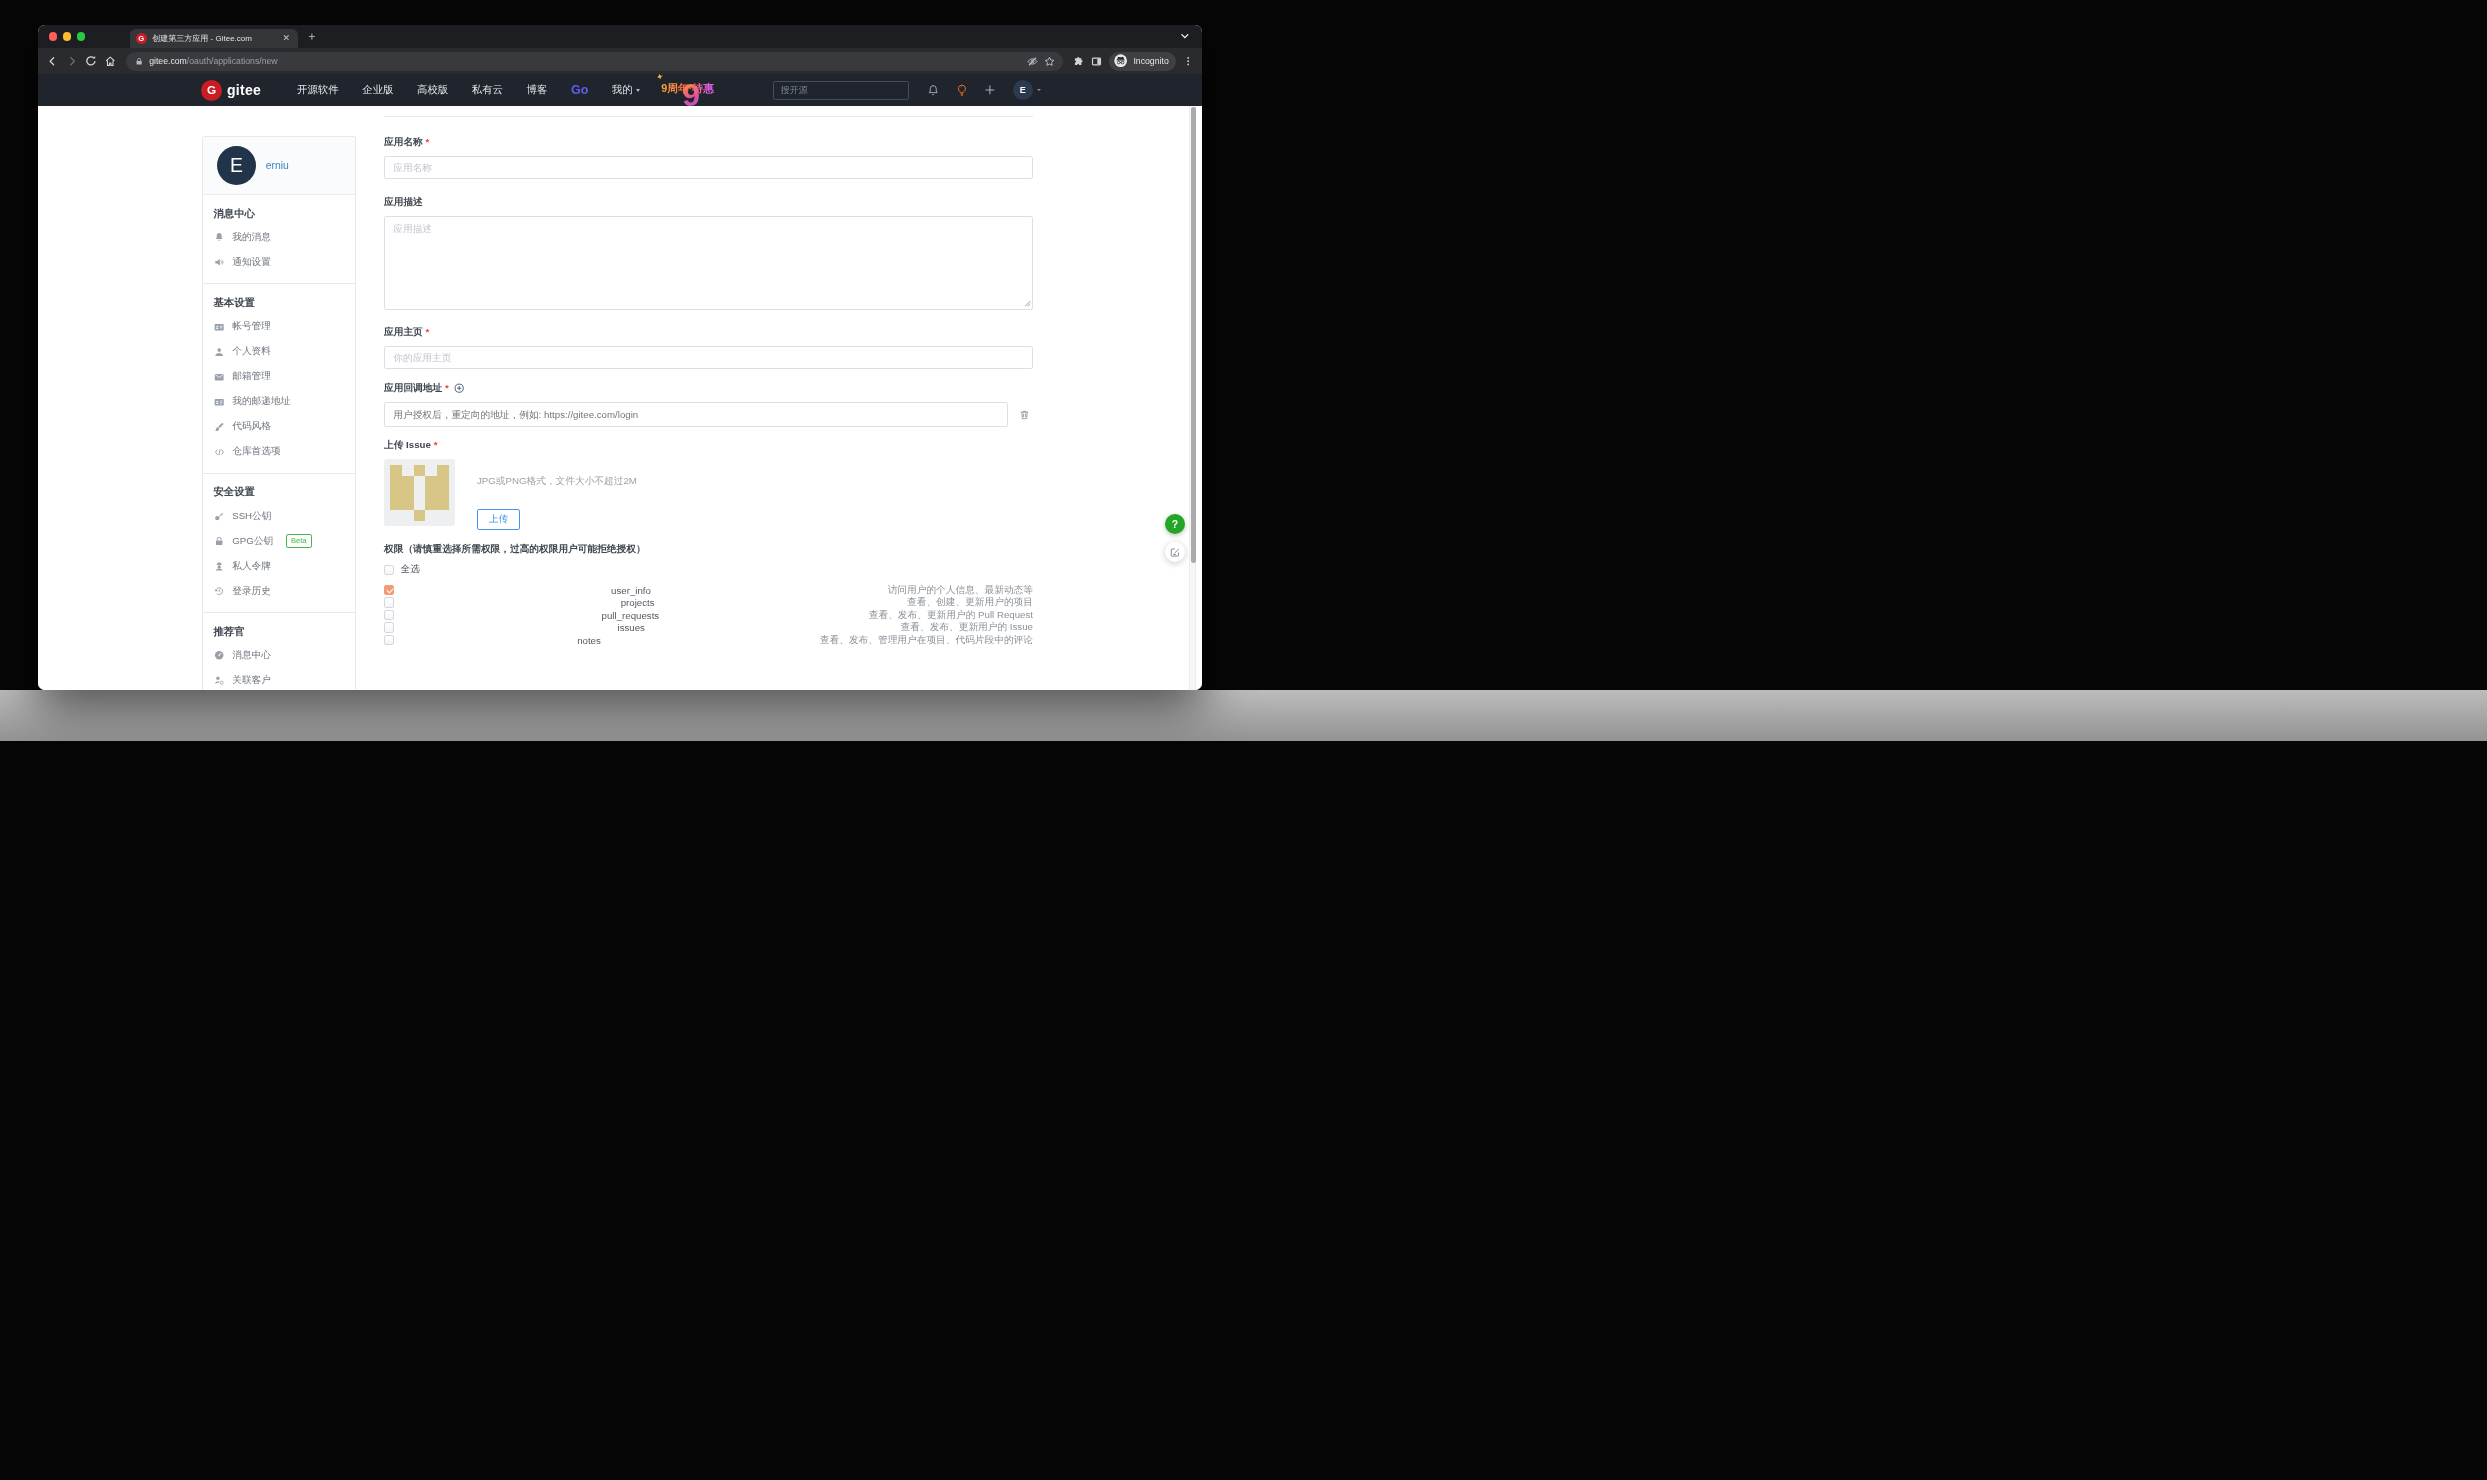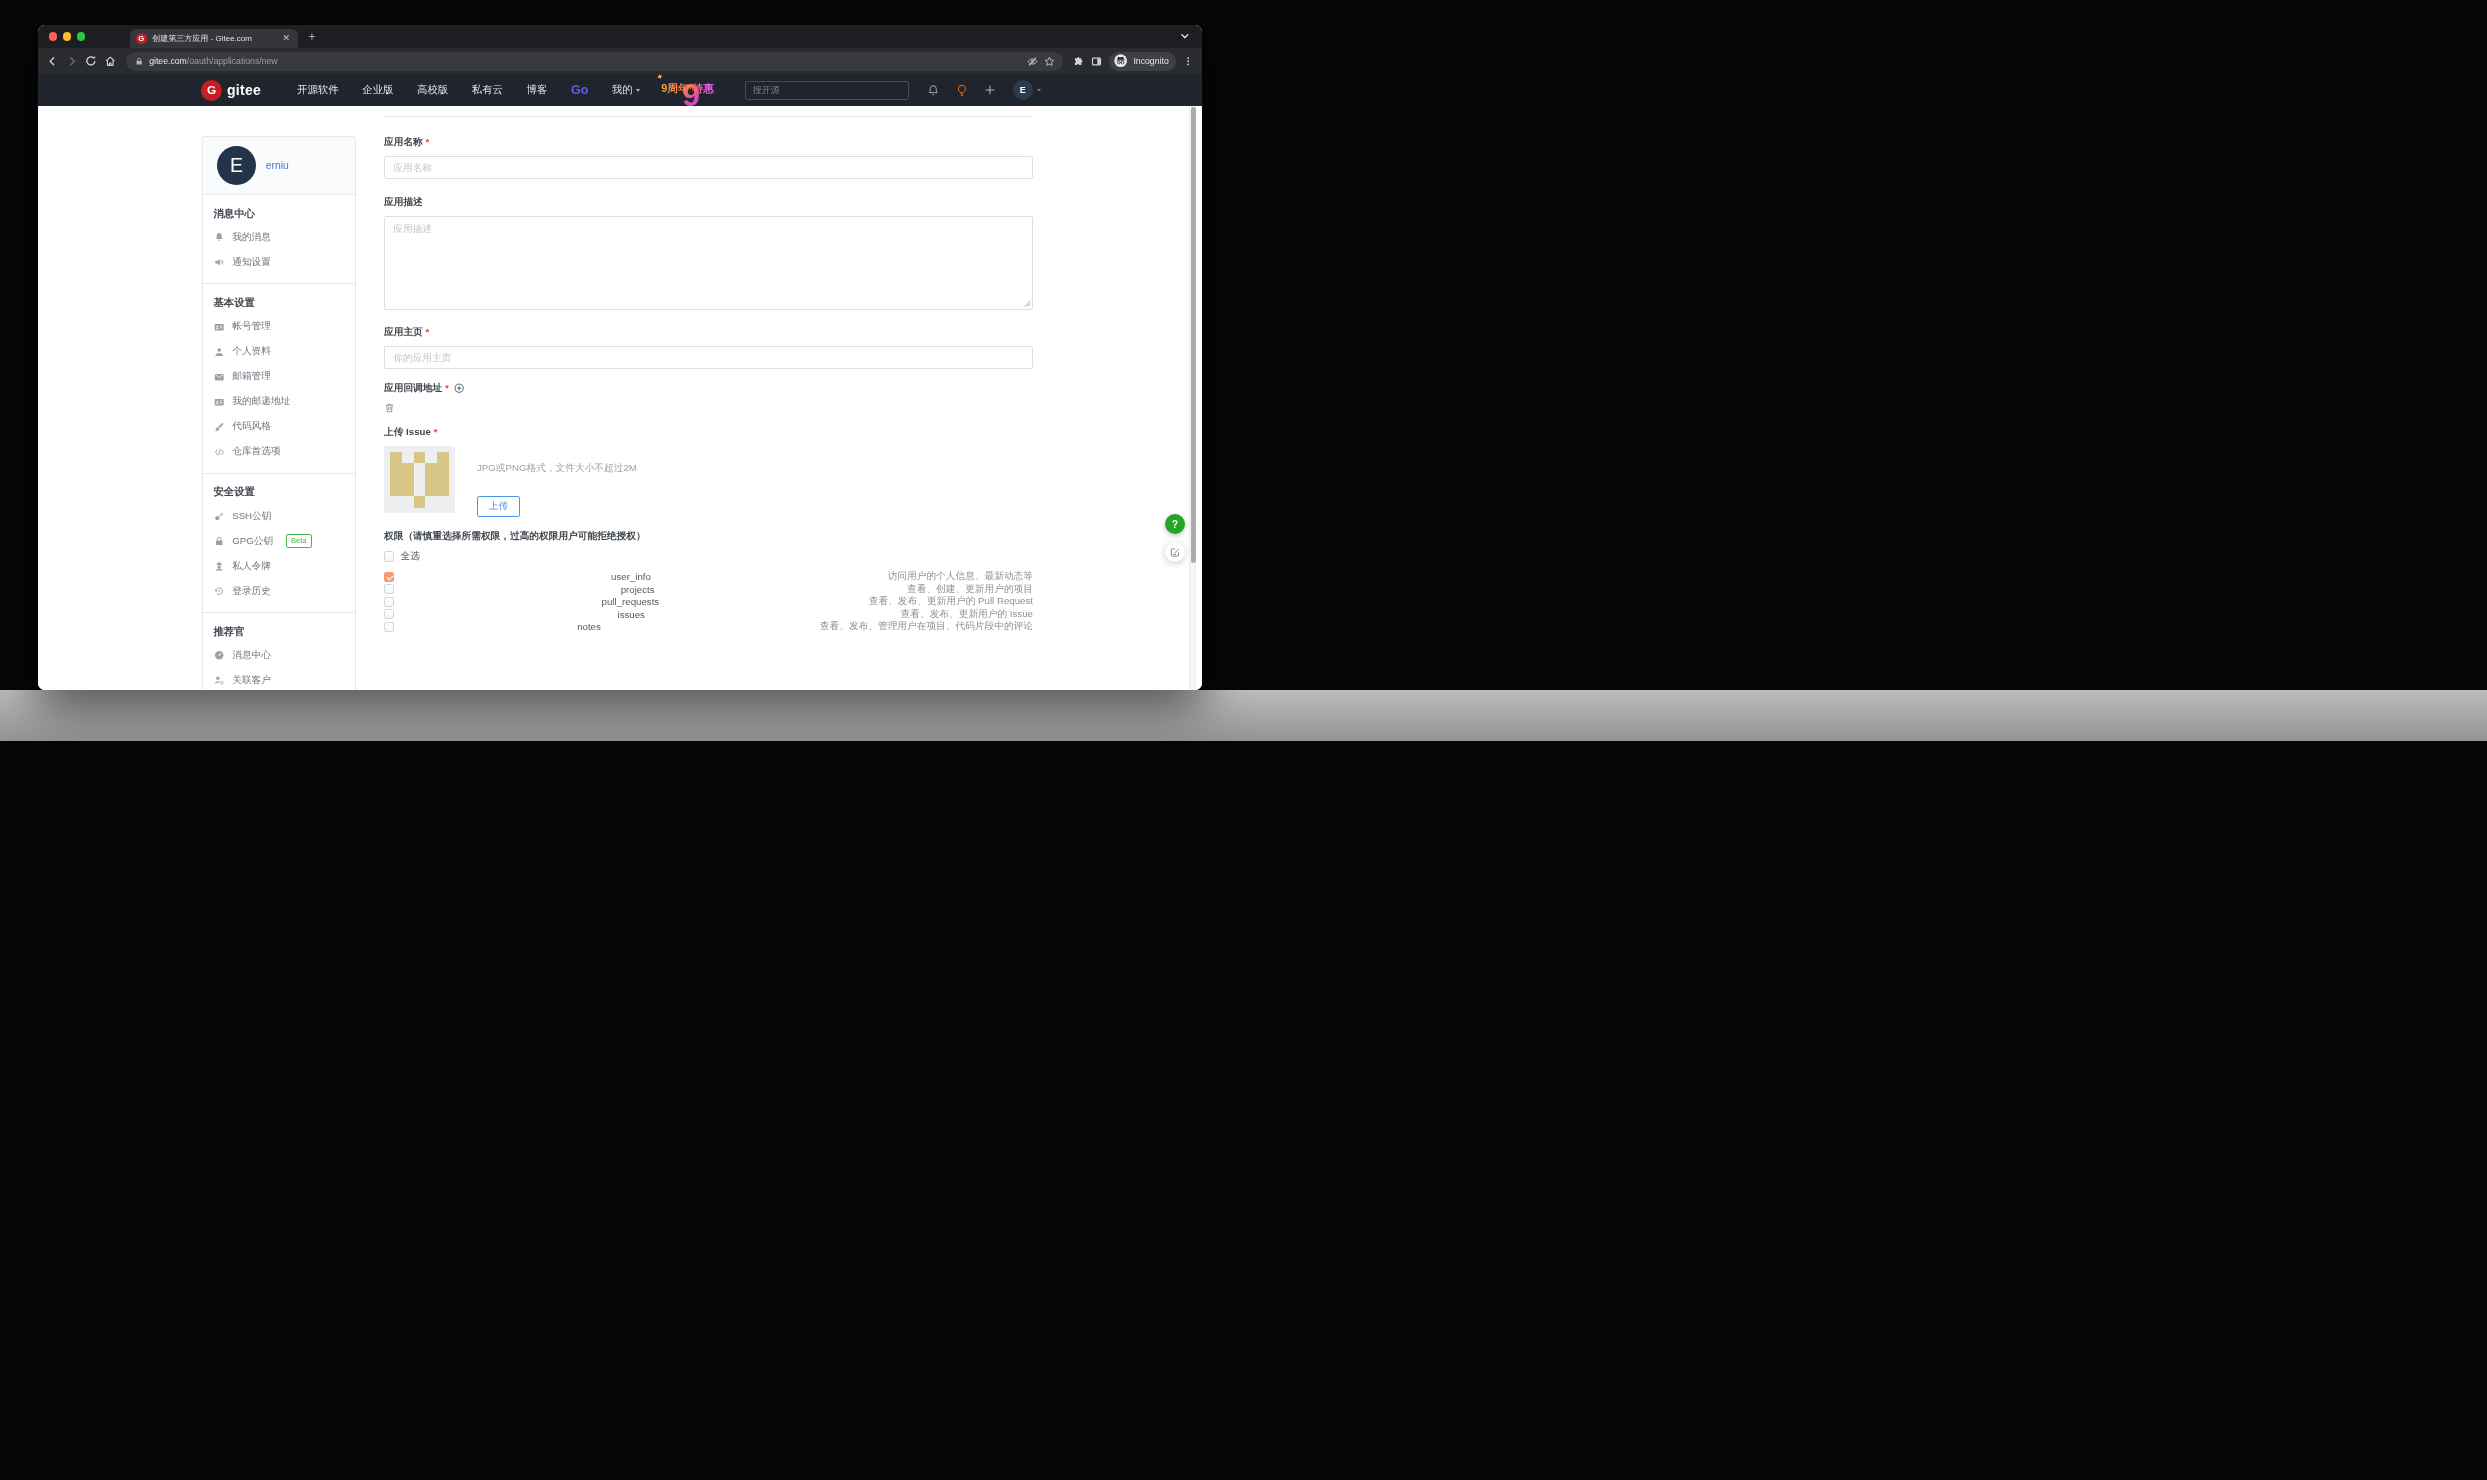--- a/index.html
+++ b/index.html
@@ -50,21 +50,21 @@
   .caret { width:0; height:0; border-left:2.8px solid transparent; border-right:2.8px solid transparent;
     border-top:3.5px solid #aeb6c2; }
   .promo { position:relative; margin-left:21px; width:67px; height:28px; flex:none; }
   .promo-text { position:absolute; left:0; top:6.2px; font-size:10.8px; font-weight:900; white-space:nowrap;
     background:linear-gradient(90deg,#ffb03a,#ff6a4d,#d65bff); -webkit-background-clip:text;
     background-clip:text; color:transparent; z-index:2; }
   .promo-nine { position:absolute; left:21px; top:2.8px; font-size:32px; font-weight:900; line-height:1;
     background:linear-gradient(160deg,#ff8a3c 20%,#e0529b 55%,#a44cf5); -webkit-background-clip:text;
     background-clip:text; color:transparent; z-index:1; }
   .promo-spark { position:absolute; left:-5.6px; top:-4.2px; color:#ffae3d; font-size:9px; transform:rotate(-15deg); z-index:3;}
-  .gsearch { margin-left:auto; width:164px; height:19px; border:0.7px solid #454e5c; border-radius:2.1px;
+  .gsearch { margin-left:auto; width:136px; height:19px; border:0.7px solid #454e5c; border-radius:2.1px;
     background:transparent; color:#cfd4db; font-size:9px; padding:0 7px; outline:none; }
   .gsearch::placeholder { color:#79818f; }
   .gnav-icons { display:flex; align-items:center; gap:16.7px; margin-left:18px; }
   .gicon { display:flex; color:#aab2bf; }
   .gicon.bulb { color:#f97316; }
   .gavatar-wrap { display:flex; align-items:center; gap:4.2px; }
   .gavatar { width:20px; height:20px; border-radius:50%; background:#2b3a4f; color:#fff; font-size:9px;
     font-weight:bold; display:flex; align-items:center; justify-content:center; }
   .caret-sm { width:0;height:0;border-left:2.8px solid transparent;border-right:2.8px solid transparent;
     border-top:2.8px solid #8a93a2; }
@@ -462,20 +462,21 @@
       <div class="flabel mt18">
         <span class="req">应用回调地址</span>
         <span class="cplus">
             <svg width="10.4" height="10.4" viewBox="0 0 16 16" fill="none" stroke="currentColor" stroke-width="1.3">
               <circle cx="8" cy="8" r="6.3"></circle>
               <path d="M8 4.8v6.4M4.8 8h6.4"></path>
             </svg>
           </span>
       </div>
       <div class="cb-row">
+        <input class="cb-input" placeholder="用户授权后，重定向的地址，例如: https://gitee.com/login" style="">
         <span class="trash">
             <svg width="11" height="11.8" viewBox="0 0 16 16" fill="none" stroke="currentColor" stroke-width="1.2">
               <path d="M2.5 4h11M6 4V2.8h4V4M4.2 4l.7 9.5h6.2l.7-9.5M6.6 6.3v4.8M9.4 6.3v4.8"></path>
             </svg>
           </span>
       </div>
 
       <div class="flabel mt18">
           <span class="req">上传 Issue</span>
         </div>

